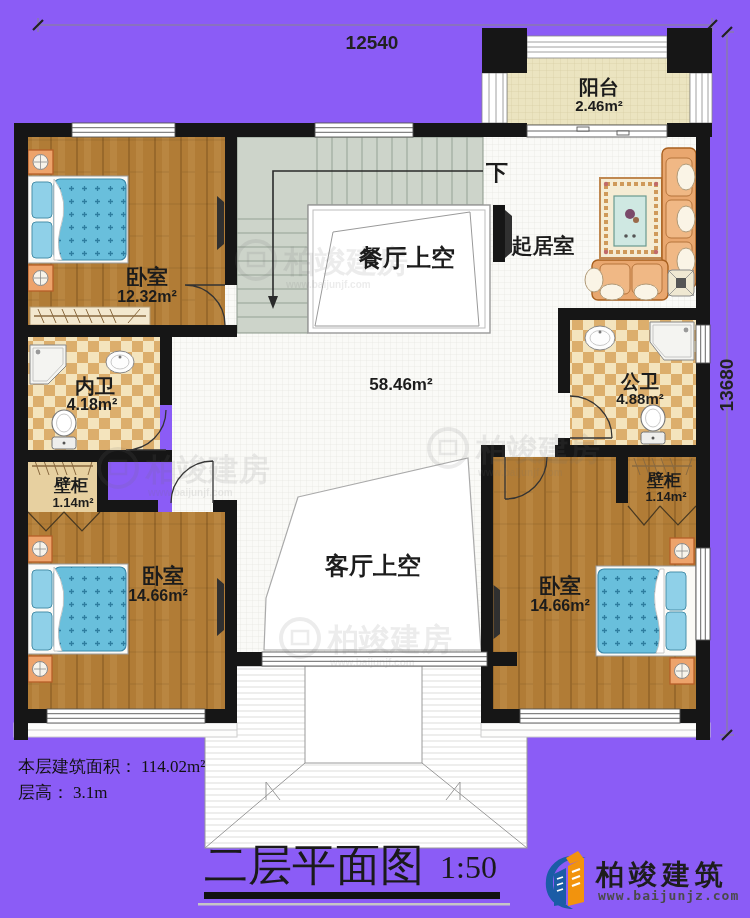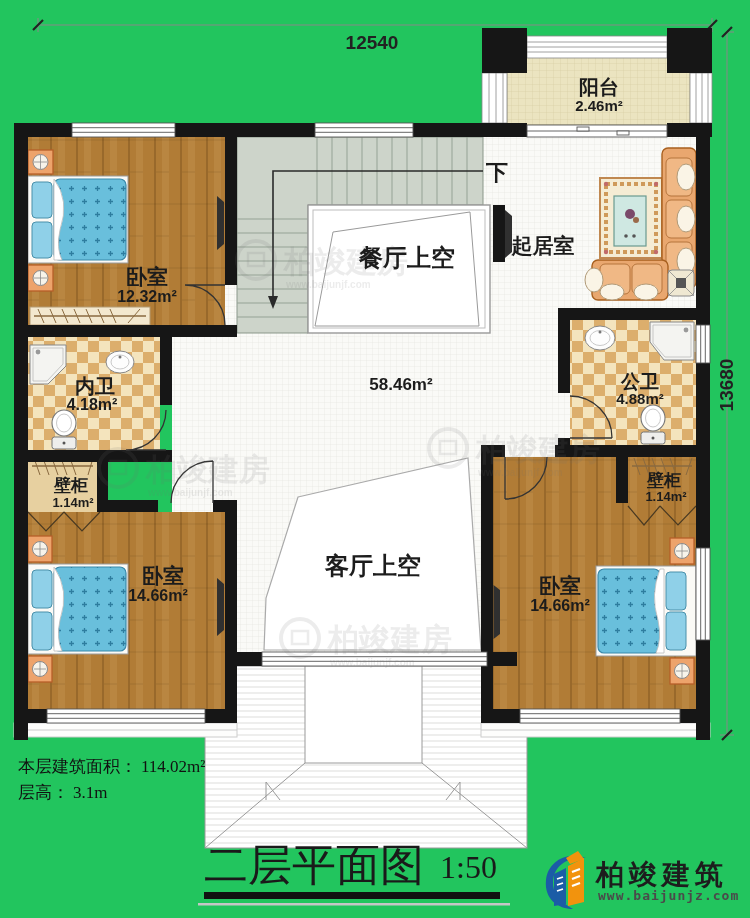--- a/index.html
+++ b/index.html
@@ -1,16 +1,16 @@
 <!DOCTYPE html>
 <html><head>
 <meta charset="utf-8">
 <style>
   html,body{margin:0;padding:0;background:#ffffff;}
-  .page{position:relative;width:750px;height:918px;background:#22c55e;overflow:hidden;
+  .page{position:relative;width:750px;height:918px;background:#8b5cf6;overflow:hidden;
         font-family:"Liberation Sans",sans-serif;}
   svg{display:block}
   text{user-select:none}
   .room-label{font-family:"Liberation Sans",sans-serif;font-weight:bold;fill:#1c1c1c;}
   .area-label{font-family:"Liberation Sans",sans-serif;font-weight:bold;fill:#1c1c1c;}
   .dim-label{font-family:"Liberation Sans",sans-serif;font-weight:bold;fill:#222;}
   .info-text{font-family:"Liberation Serif",serif;fill:#111;}
   .plan-title{font-family:"Liberation Serif",serif;fill:#1a1a1a;}
   .brand-name{font-family:"Liberation Sans",sans-serif;font-weight:bold;fill:#1d1d1d;letter-spacing:5px;}
   .brand-url{font-family:"DejaVu Sans Mono",monospace;font-weight:bold;fill:#4a4a4a;letter-spacing:1px;}

